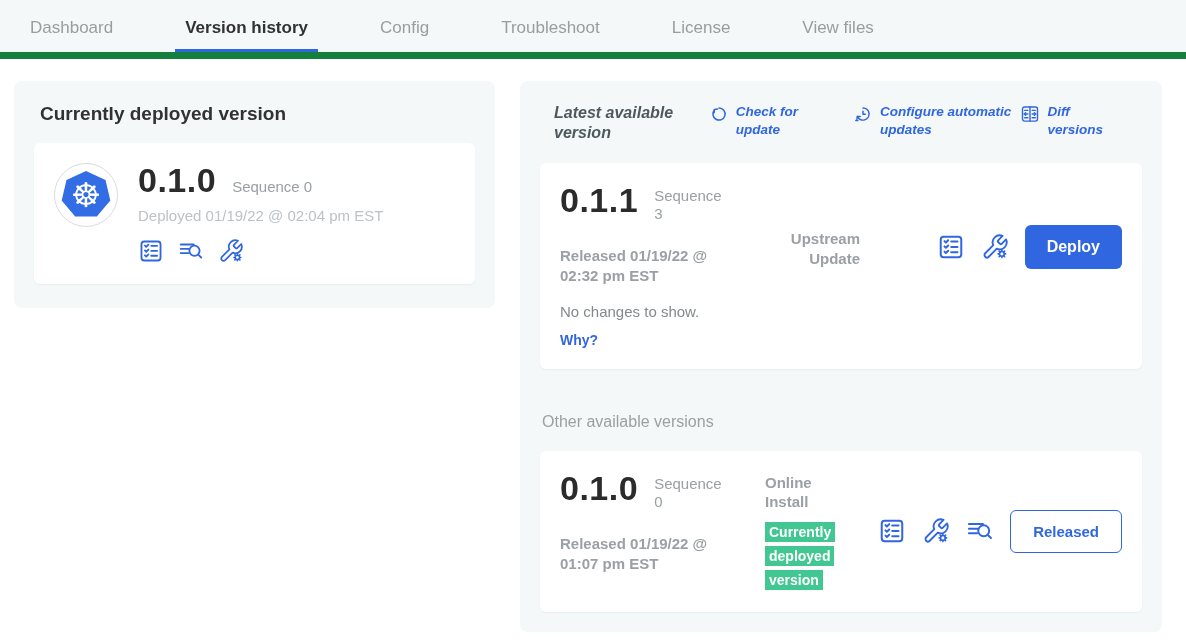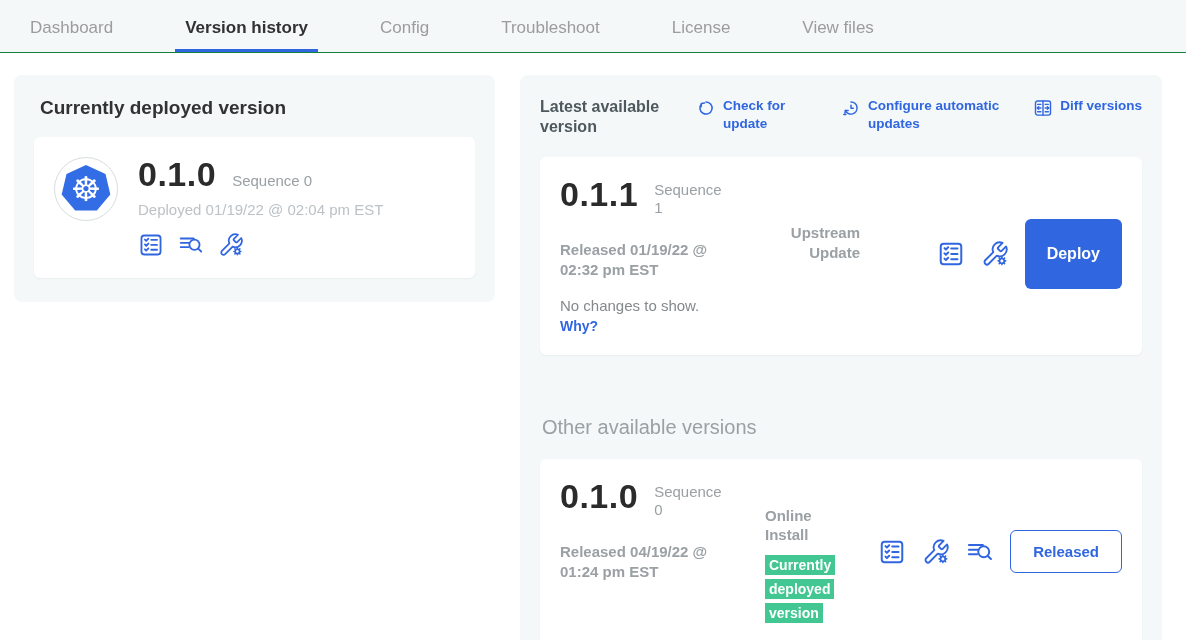--- a/index.html
+++ b/index.html
@@ -12,21 +12,21 @@
     --dark:#323232;
   }
   *{box-sizing:border-box;}
   html,body{margin:0;padding:0;}
   body{
     width:1186px;height:640px;background:#ffffff;
     font-family:"Liberation Sans","DejaVu Sans",sans-serif;
     overflow:hidden;
   }
   
-  .nav{background:var(--panel);border-bottom:1px solid #15803d;padding:14px 0 0 20px;text-align:right;}
+  .nav{background:var(--panel);border-bottom:7px solid #15803d;padding:14px 0 0 20px;text-align:right;}
   .nav-row1{display:flex;gap:52px;align-items:flex-start;}
   .nav-tab{font-size:17px;font-weight:500;color:#9c9c9c;padding:4px 10px 14px;cursor:pointer;white-space:nowrap;}
   .nav-tab.active{color:var(--dark);font-weight:700;border-bottom:3px solid var(--accent);padding-bottom:11px;}
   .nav-row2{padding:8px 0 12px 28px;}
   
   .main{display:flex;align-items:flex-start;gap:25px;padding:22px 24px 0 14px;}
   .panel{background:var(--panel);border-radius:8px;}
   .left-panel{width:481px;padding:22px 20px 24px;}
   .right-panel{width:642px;padding:20px;}
   
@@ -42,45 +42,45 @@
   .version-row{display:flex;align-items:baseline;gap:16px;}
   .version-num{font-size:34px;font-weight:700;color:#2b2b2b;letter-spacing:.5px;line-height:1;}
   .sequence-inline{font-size:15px;color:var(--gray-mid);}
   .sequence-wrap{width:72px;font-size:15px;color:var(--gray-mid);line-height:1.2;align-self:flex-start;padding-top:4px;}
   .deployed-at{font-size:15px;font-weight:400;color:var(--gray-light);margin-top:10px;}
   .icon-row{display:flex;gap:14px;margin-top:14px;align-items:center;}
   svg.icon{width:26px;height:26px;color:var(--accent);flex:none;cursor:pointer;}
   svg.icon.sm{width:20px;height:20px;margin-top:1px;}
   svg.icon.lg{width:28px;height:28px;}
   
-  .right-header{display:flex;align-items:flex-start;margin:2px 0 20px;}
+  .right-header{display:flex;align-items:flex-start;margin:2px 14px 20px;font-style:italic;}
   .latest-title{width:132px;font-size:16px;font-weight:700;color:#4e585e;line-height:1.25;}
   .action-link{display:flex;gap:7px;align-items:flex-start;cursor:pointer;}
   .al-check{margin-left:24px;}
   .al-configure{margin-left:46px;}
   .al-diff{margin-left:auto;}
   .action-label{font-size:13.5px;font-weight:700;color:var(--accent);line-height:1.3;}
   .al-check .action-label{max-width:72px;}
   .al-configure .action-label{max-width:142px;}
   
   .version-card{padding:20px;display:flex;}
   .vc-left{width:205px;}
   .released{width:178px;font-size:15px;font-weight:700;color:var(--gray-mid);line-height:1.35;margin-top:23px;}
   .vc-source{font-size:15px;font-weight:700;color:var(--gray-mid);line-height:1.3;}
   .latest-card .vc-source{width:95px;padding-top:46px;text-align:right;}
-  .other-card .vc-source{width:84px;padding-top:2px;margin-top:25px;}
+  .other-card .vc-source{width:84px;padding-top:2px;}
   .vc-right{margin-left:auto;display:flex;align-items:center;gap:16px;}
   .latest-card .vc-right{align-self:flex-start;margin-top:42px;}
   .other-card .vc-right{align-self:center;}
   .no-changes{font-size:15px;color:#84898c;margin-top:16px;}
-  .why-link{font-size:14px;font-weight:700;color:var(--accent);margin-top:4px;cursor:pointer;display:inline-block;}
+  .why-link{font-size:14px;font-weight:700;color:var(--accent);margin-top:12px;cursor:pointer;display:inline-block;}
   .btn{border-radius:6px;font-size:16px;font-weight:700;cursor:pointer;font-family:inherit;}
-  .btn-primary{background:var(--accent);color:#fff;border:none;padding:26px 22px;}
+  .btn-primary{background:var(--accent);color:#fff;border:none;padding:13px 22px;}
   .btn-outline{background:#fff;color:var(--accent);border:1.5px solid var(--accent);padding:12px 22px;font-size:15px;}
-  .other-title{font-size:20px;font-weight:500;color:var(--gray-mid);margin:61px 0 20px 2px;}
+  .other-title{font-size:16px;font-weight:500;color:var(--gray-mid);margin:44px 0 20px 2px;}
   .badge-wrap{margin-top:8px;width:74px;line-height:23px;}
   .badge{display:inline;background:var(--green);color:#fff;font-weight:700;font-size:14px;
     padding:2px 4px;box-decoration-break:clone;-webkit-box-decoration-break:clone;}
   .hidden-defs{position:absolute;width:0;height:0;overflow:hidden;}
 </style>
 </head>
 <body>
 
 <svg class="hidden-defs" aria-hidden="true">
   <defs>
@@ -191,21 +191,21 @@
             <use href="#sym-diff"></use>
           </svg>
         <span class="action-label">Diff versions</span>
       </div>
     </div>
 
     <div class="white-card version-card latest-card">
       <div class="vc-left">
         <div class="version-row">
           <span class="version-num">0.1.1</span>
-          <span class="sequence-wrap">Sequence 1</span>
+          <span class="sequence-wrap">Sequence 3</span>
         </div>
         <div class="released">Released 01/19/22 @ 02:32 pm EST</div>
         <div class="no-changes">No changes to show.</div>
         <span class="why-link">Why?</span>
       </div>
       <div class="vc-source">Upstream Update</div>
       <div class="vc-right">
         <svg class="icon lg" viewBox="0 0 24 24">
             <use href="#sym-checklist"></use>
           </svg>
@@ -217,21 +217,21 @@
     </div>
 
     <div class="other-title">Other available versions</div>
 
     <div class="white-card version-card other-card">
       <div class="vc-left">
         <div class="version-row">
           <span class="version-num">0.1.0</span>
           <span class="sequence-wrap">Sequence 0</span>
         </div>
-        <div class="released">Released 04/19/22 @ 01:24 pm EST</div>
+        <div class="released">Released 01/19/22 @ 01:07 pm EST</div>
       </div>
       <div>
         <div class="vc-source">Online Install</div>
         <div class="badge-wrap">
           <span class="badge">Currently deployed version</span>
         </div>
       </div>
       <div class="vc-right">
         <svg class="icon lg" viewBox="0 0 24 24">
             <use href="#sym-checklist"></use>

